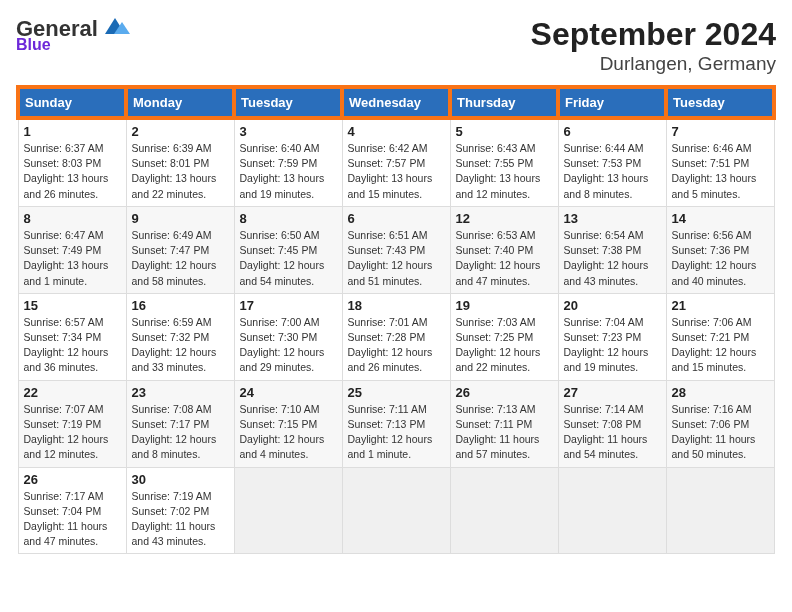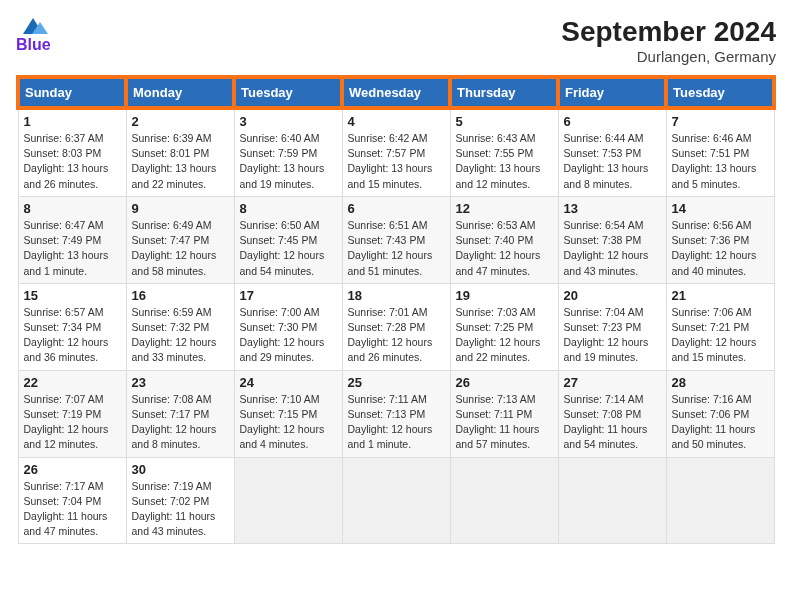--- a/index.html
+++ b/index.html
@@ -24,26 +24,26 @@
       font-size: 22px;
       font-weight: bold;
       line-height: 1.1;
     }
     .logo-text .general { color: #333; }
     .logo-text .blue { color: #1a6ab5; }
     .title-block {
       text-align: right;
     }
     .month-title {
-      font-size: 28px;
+      font-size: 32px;
       font-weight: bold;
       color: #222;
     }
     .location {
-      font-size: 15px;
+      font-size: 19px;
       color: #444;
     }
     table {
       width: 100%;
       border-collapse: collapse;
       font-size: 10.5px;
     }
     thead tr th {
       background: #2a6ebb;
       color: #fff;
@@ -79,20 +79,23 @@
       background: #f0f0f0 !important;
     }
   </style>
 </head>
 <body>
 
 <div class="header">
   <div class="logo">
     <div style="display:flex;flex-direction:column;align-items:flex-start;">
       <div style="display:flex;align-items:center;">
+        <span class="logo-text">
+          <span class="general">General</span>
+        </span>
         <svg width="30" height="22" viewBox="0 0 30 22" style="margin-left:2px;margin-bottom:4px;">
           <polygon points="5,18 15,2 25,18" fill="#1a6ab5"></polygon>
           <polygon points="14,18 22,6 30,18" fill="#5aabee"></polygon>
         </svg>
       </div>
       <span class="logo-text">
         <span class="blue" style="font-size:16px;font-weight:bold;color:#6d28d9;margin-top:-6px;display:block;">Blue</span>
       </span>
     </div>
   </div>

